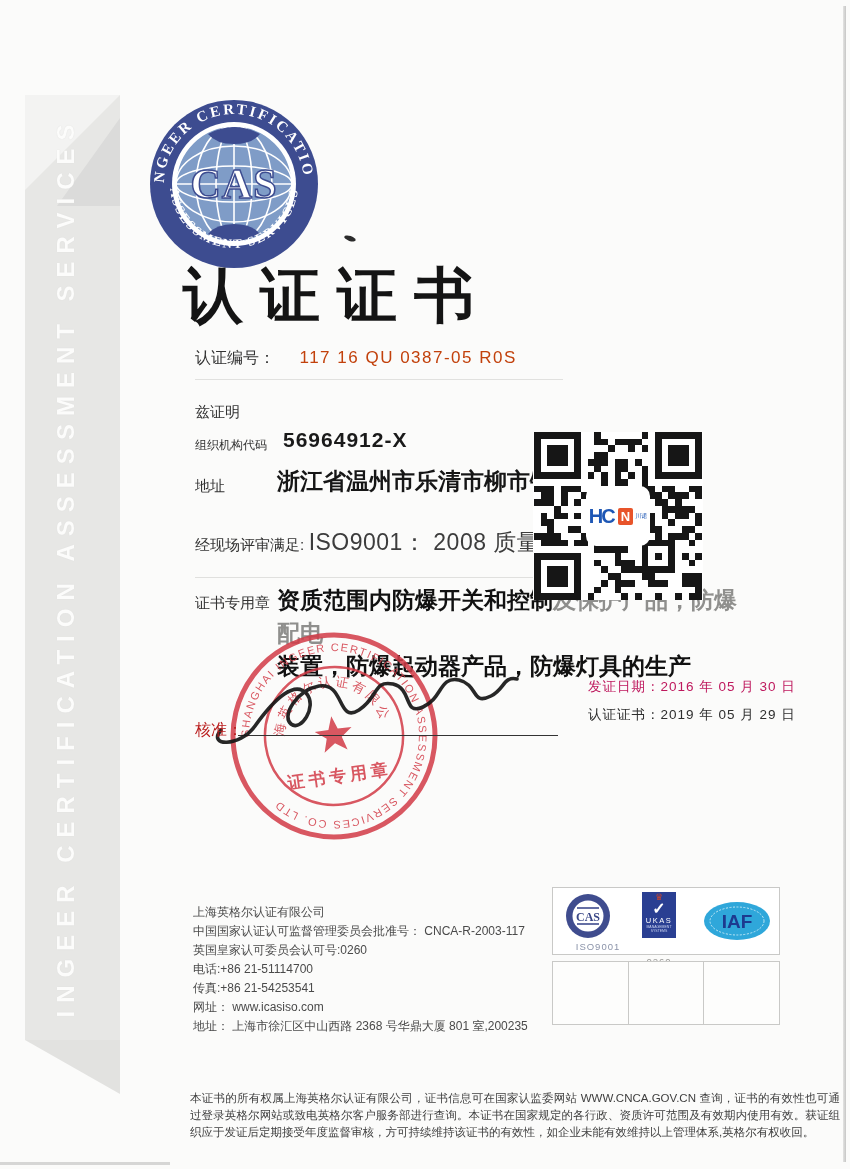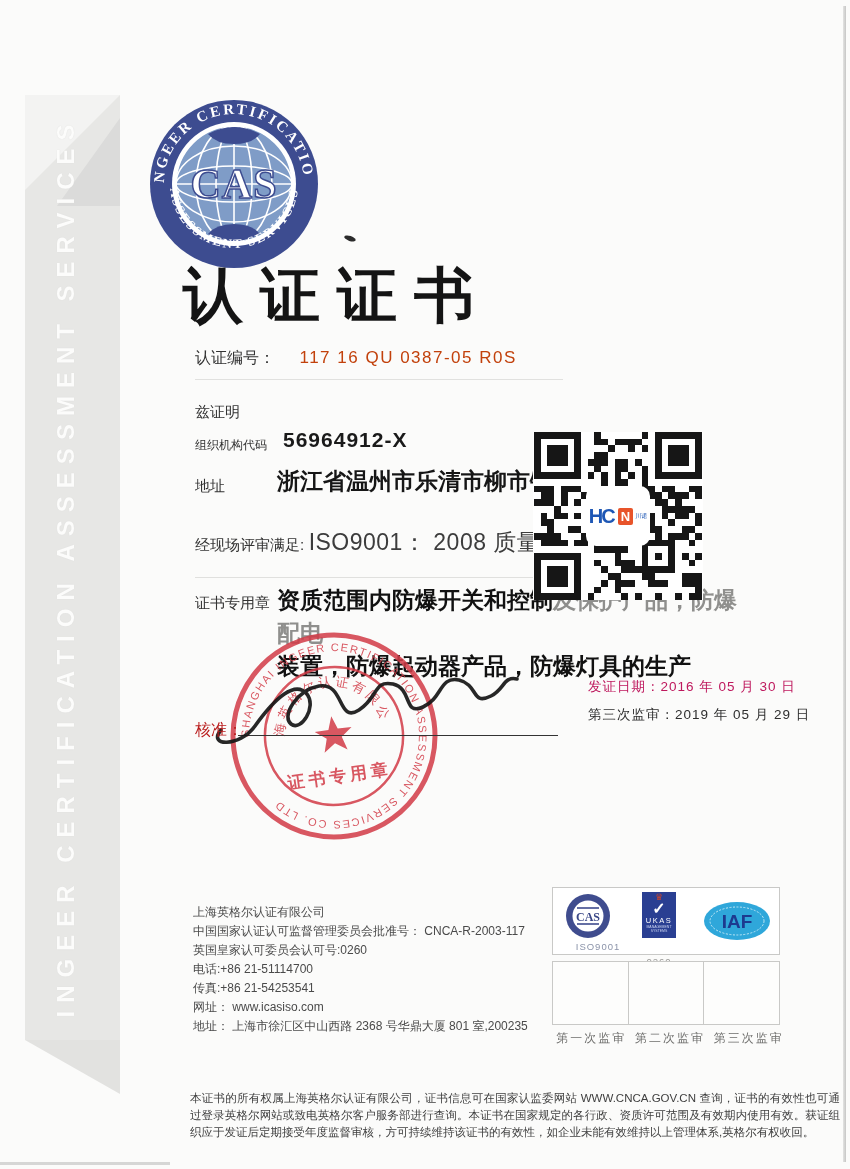--- a/index.html
+++ b/index.html
@@ -407,21 +407,21 @@
   <svg class="sig" viewBox="0 0 330 100" xmlns="http://www.w3.org/2000/svg">
     <path d="M18 78 C 4 94 36 96 52 74 C 72 46 92 28 104 42 C 114 55 98 80 88 72
              C 78 64 94 38 116 34 C 142 30 134 72 156 58 C 176 45 170 28 190 32
              C 210 37 200 64 220 55 C 240 46 236 24 256 28 C 276 33 268 54 288 44
              C 302 37 300 24 314 27" fill="none" stroke="#151515" stroke-width="3.6" stroke-linecap="round" opacity="0.92"></path>
   </svg>
   <div class="approve-lbl">核准：</div>
   <div class="sig-line"></div>
 
   <div class="date-issue"><span>发证日期：</span><span>2016 年 05 月 30 日</span></div>
-  <div class="date-valid"><span>第三次监审：</span><span>2019 年 05 月 29 日</span></div>
+  <div class="date-valid"><span>认证证书：</span><span>2019 年 05 月 29 日</span></div>
 
   <div class="footer-info">
     <div>上海英格尔认证有限公司</div>
     <div>中国国家认证认可监督管理委员会批准号： CNCA-R-2003-117</div>
     <div>英国皇家认可委员会认可号:0260</div>
     <div>电话:+86 21-51114700</div>
     <div>传真:+86 21-54253541</div>
     <div>网址： www.icasiso.com</div>
     <div>地址： 上海市徐汇区中山西路 2368 号华鼎大厦 801 室,200235</div>
   </div>
@@ -451,21 +451,16 @@
         <text x="34" y="27" text-anchor="middle" font-size="19" font-weight="800" fill="#1d3a8f" font-family="Liberation Sans, sans-serif">IAF</text>
       </svg>
     </div>
   </div>
 
   <div class="audit-table">
     <div class="audit-cell"></div>
     <div class="audit-cell"></div>
     <div class="audit-cell"></div>
   </div>
-  <div class="audit-labels">
-    <span>第一次监审</span>
-    <span>第二次监审</span>
-    <span>第三次监审</span>
-  </div>
 
   <div class="fine-print">本证书的所有权属上海英格尔认证有限公司，证书信息可在国家认监委网站 WWW.CNCA.GOV.CN 查询，证书的有效性也可通过登录英格尔网站或致电英格尔客户服务部进行查询。本证书在国家规定的各行政、资质许可范围及有效期内使用有效。获证组织应于发证后定期接受年度监督审核，方可持续维持该证书的有效性，如企业未能有效维持以上管理体系,英格尔有权收回。</div>
 
 </div>
 
 </body></html>

